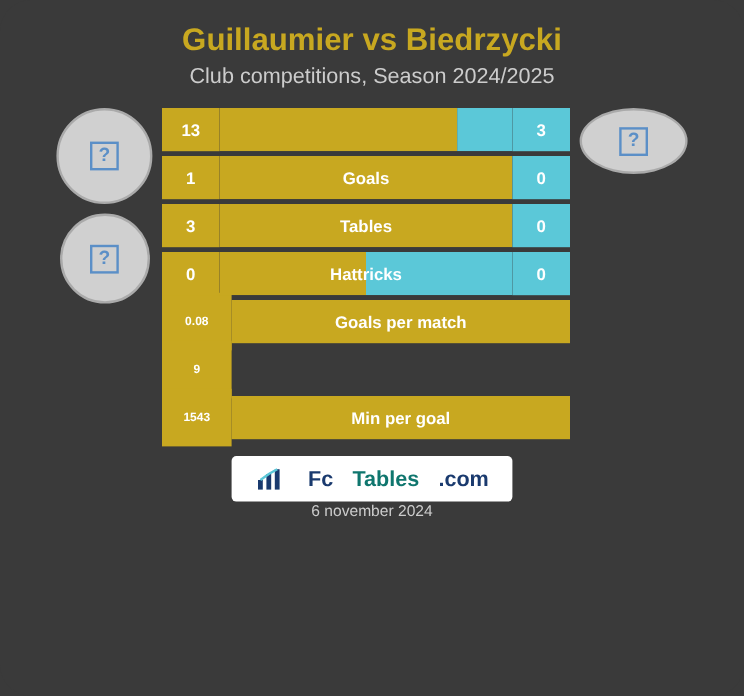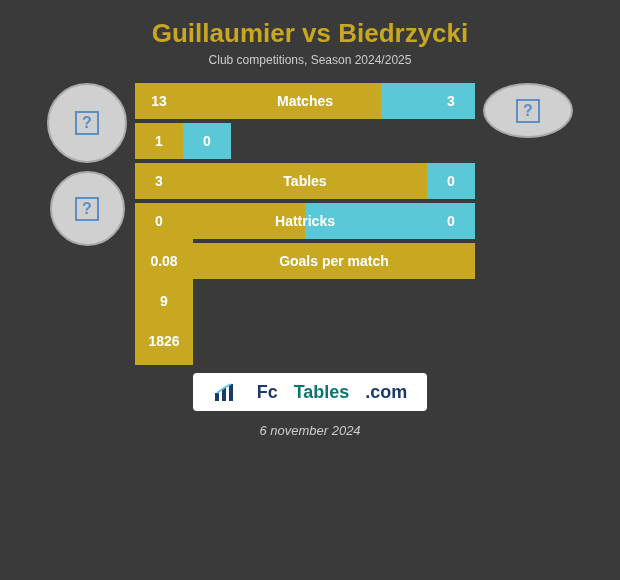--- a/index.html
+++ b/index.html
@@ -28,21 +28,21 @@
 
     .title {
       font-size: 26px;
       font-weight: bold;
       color: #c8a820;
       text-align: center;
       margin-bottom: 4px;
     }
 
     .subtitle {
-      font-size: 12px;
+      font-size: 18px;
       color: #cccccc;
       text-align: center;
       margin-bottom: 16px;
     }
 
     .comparison-area {
       display: flex;
       align-items: flex-start;
       width: 100%;
       justify-content: center;
@@ -189,21 +189,21 @@
     .stat-row-single {
       display: flex;
       align-items: center;
       height: 36px;
     }
 
     .stat-single-val {
       background: #c8a820;
       color: #fff;
       font-weight: bold;
-      font-size: 14px;
+      font-size: 10px;
       width: 58px;
       height: 48px;
       display: flex;
       align-items: center;
       justify-content: center;
       flex-shrink: 0;
     }
 
     .stat-single-label-area {
       flex: 1;
@@ -235,25 +235,24 @@
       font-weight: bold;
       color: #1a3a6e;
     }
 
     .logo-text span {
       color: #5bc8d8;
       margin-left: 16px;
     }
 
     .footer-date {
-      margin-top: 12px;
+      margin-top: 0;
       font-size: 13px;
       color: #cccccc;
       text-align: center;
-      font-style: italic;
     }
 
     
     .bar-matches-left { width: 81%; }
     .bar-matches-right { width: 19%; }
 
     
     .bar-goals-left { width: 100%; }
     .bar-goals-right { width: 0%; }
 
@@ -284,27 +283,31 @@
       </div>
     </div>
 
     <div class="stats-container">
 
       <div class="stat-row">
         <div class="stat-left-val">13</div>
         <div class="stat-label-area">
           <div class="stat-bar-left bar-matches-left"></div>
           <div class="stat-bar-right bar-matches-right"></div>
-          <span class="stat-label">Matches</span>
         </div>
         <div class="stat-right-val">3</div>
       </div>
 
       <div class="stat-row">
         <div class="stat-left-val">1</div>
+        <div class="stat-label-area">
+          <div class="stat-bar-left bar-goals-left"></div>
+          <div class="stat-bar-right bar-goals-right"></div>
+          <span class="stat-label">Goals</span>
+        </div>
         <div class="stat-right-val">0</div>
       </div>
 
       <div class="stat-row">
         <div class="stat-left-val">3</div>
         <div class="stat-label-area">
           <div class="stat-bar-left bar-assists-left"></div>
           <div class="stat-bar-right bar-assists-right"></div>
           <span class="stat-label">Tables</span>
         </div>
@@ -326,21 +329,24 @@
         <div class="stat-single-label-area">
           <span class="stat-single-label">Goals per match</span>
         </div>
       </div>
 
       <div class="stat-row-single">
         <div class="stat-single-val">9</div>
       </div>
 
       <div class="stat-row-single">
-        <div class="stat-single-val">1826</div>
+        <div class="stat-single-val">1543</div>
+        <div class="stat-single-label-area">
+          <span class="stat-single-label">Min per goal</span>
+        </div>
       </div>
 
     </div>
 
     <div class="right-avatars">
       <div class="avatar-oval">
         <div class="question-mark">?</div>
       </div>
     </div>
 

